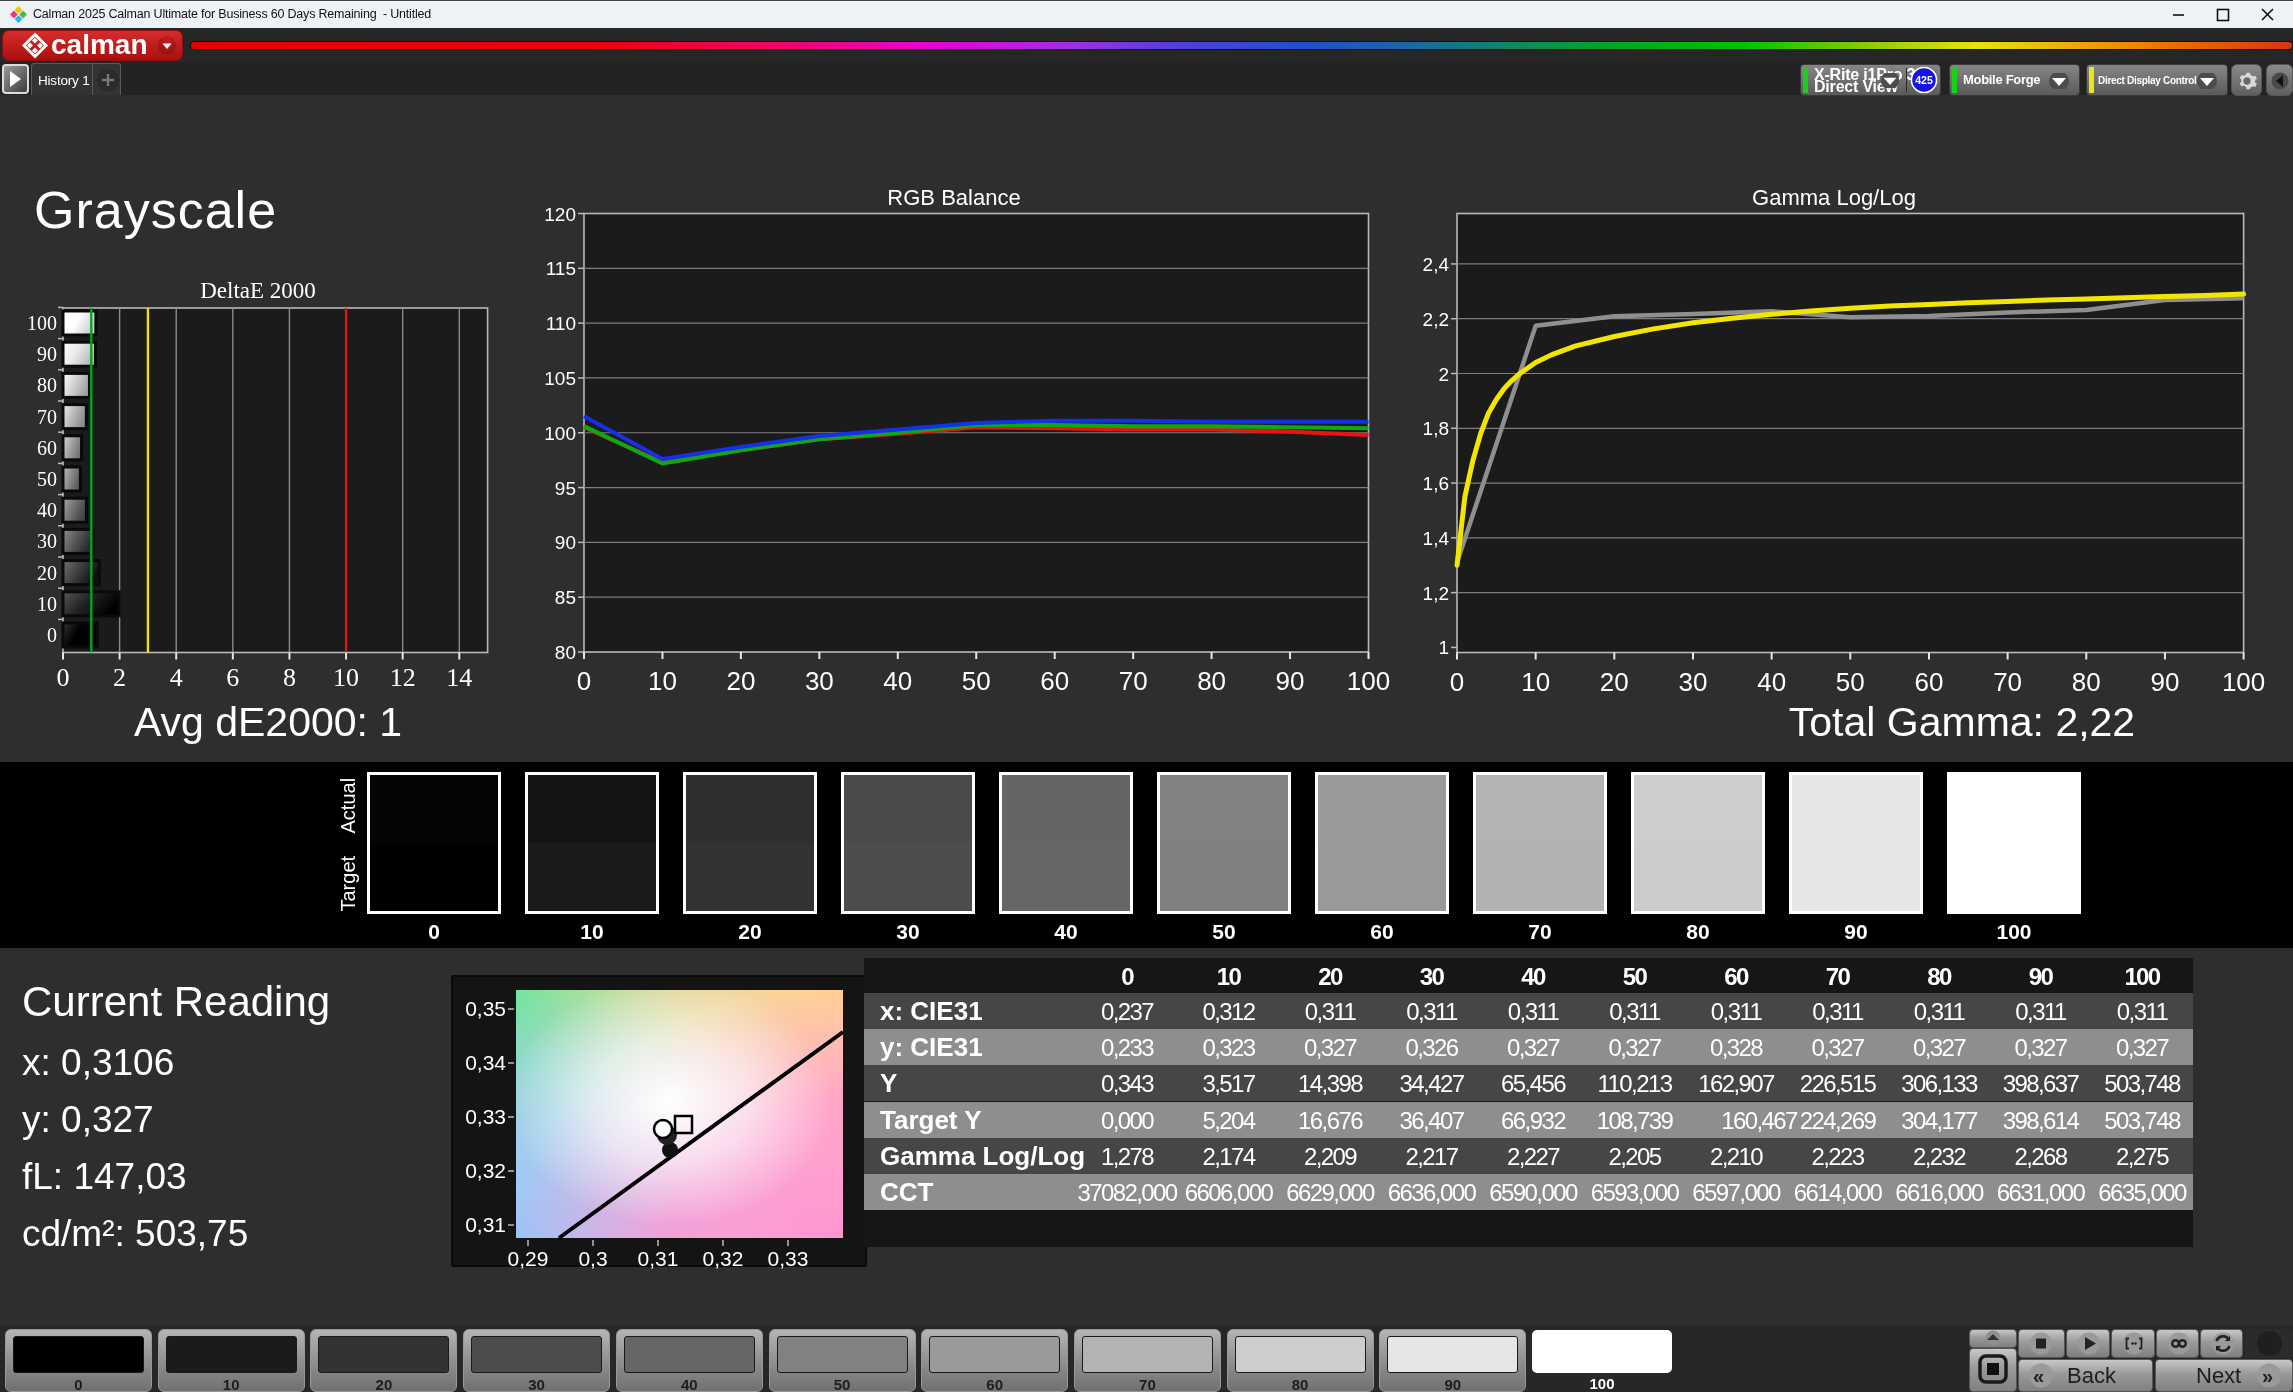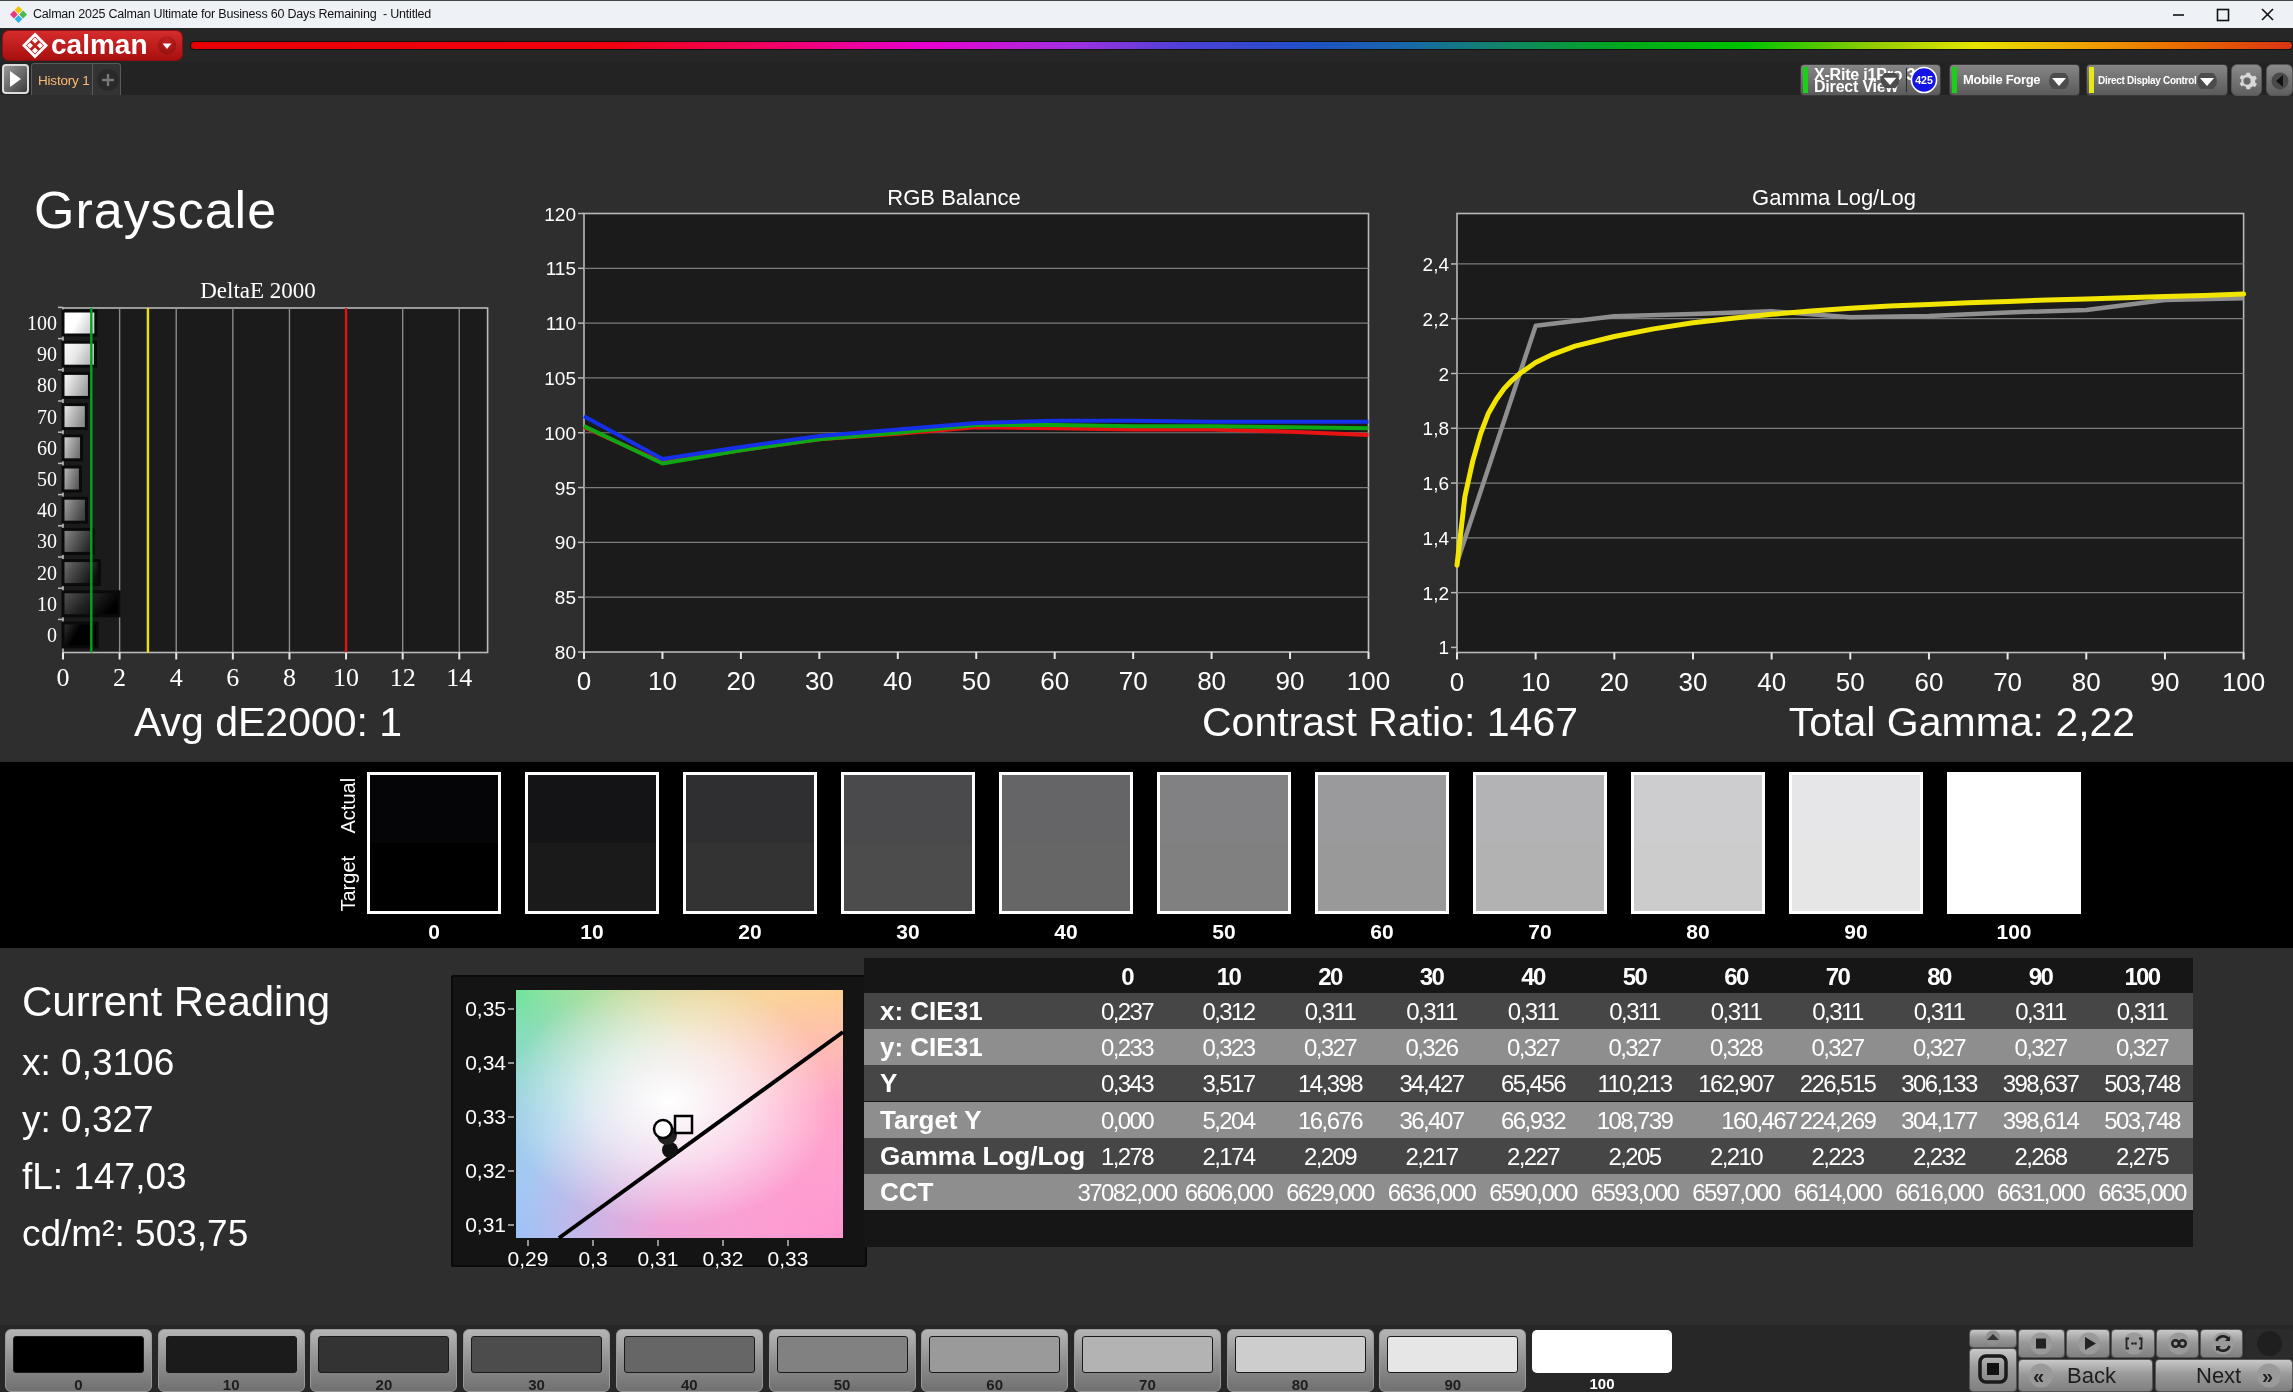--- a/index.html
+++ b/index.html
@@ -17,21 +17,21 @@
   #calmanbtn { left:2px; top:30px; width:181px; height:31px; background:linear-gradient(#d62c2c,#a90f0f);
     border-radius:7px; border:1px solid #8c0f0f; }
   #rainbow { left:190px; top:41px; width:2103px; height:9px; border-radius:4px; border:1px solid #111;
     background:linear-gradient(90deg,#e80000 0%,#f00010 20%,#f0006a 28%,#e800d0 35%,#a030e0 42%,#5040d8 47%,#2050c8 53%,#1868a8 58%,#108860 63%,#00a81e 68%,#00c400 74%,#90cc00 80%,#e8e400 85%,#f0a400 90%,#e86800 95%,#d83414 100%); }
 
   
   #tabrow { left:0; top:62px; width:2293px; height:33px; background:#232323; }
   #playbtn { left:2px; top:64px; width:27px; height:30px; background:linear-gradient(135deg,#9a9a9a,#3c3c3c);
     border:2px solid #dcdcdc; border-radius:4px; }
   #tab { left:31px; top:63px; width:90px; height:32px; background:#333333; border:1px solid #5a5a5a; border-bottom:none; border-radius:3px 3px 0 0; }
-  #tabname { left:6px; top:9px; font-size:13.5px; color:#fdba74; letter-spacing:-0.2px; }
+  #tabname { left:6px; top:9px; font-size:13.5px; color:#ffffff; letter-spacing:-0.2px; }
   #tabplus-sep { left:60px; top:0px; width:1px; height:31px; background:#5a5a5a; }
   .toolbtn { top:64px; height:32px; background:linear-gradient(#868686,#5a5a5a); border-radius:4px; border:1px solid #3a3a3a; }
   .toolstripe { position:absolute; left:2px; top:2px; width:5px; height:26px; }
   .tooltext { position:absolute; left:13px; color:#fff; font-size:15px; font-weight:bold; line-height:15px; }
   .toolarrow { position:absolute; right:8px; top:8px; width:24px; height:16px; }
 
   
   #grayscale-title { left:34px; top:180px; font-size:52px; color:#fff; font-weight:normal; letter-spacing:1px; }
   .avglabel { top:699px; font-size:41px; color:#fff; text-align:center; }
 
@@ -383,21 +383,20 @@
         <text x="587.62" y="505.5" fill="#fff" font-size="26" text-anchor="middle">70</text>
         <line x1="666.28" y1="467.5" x2="666.28" y2="474.5" stroke="#e8e8e8" stroke-width="2"></line>
         <text x="666.28" y="505.5" fill="#fff" font-size="26" text-anchor="middle">80</text>
         <line x1="744.94" y1="467.5" x2="744.94" y2="474.5" stroke="#e8e8e8" stroke-width="2"></line>
         <text x="744.94" y="505.5" fill="#fff" font-size="26" text-anchor="middle">90</text>
         <line x1="823.6" y1="467.5" x2="823.6" y2="474.5" stroke="#e8e8e8" stroke-width="2"></line>
         <text x="823.6" y="505.5" fill="#fff" font-size="26" text-anchor="middle">100</text>
       </svg></div>
 
   <div class="abs avglabel" style="left:68px;width:400px;">Avg dE2000: 1</div>
-  <div class="abs avglabel" style="left:1140px;width:500px;">Contrast Ratio: 1467</div>
   <div class="abs avglabel" style="left:1712px;width:500px;">Total Gamma: 2,22</div>
 
   <div class="abs" id="strip">
     <div class="abs swlabel" style="left:318px;top:30px;width:60px;">Actual</div>
     <div class="abs swlabel" style="left:318px;top:108px;width:60px;">Target</div>
   <div class="swatch" style="left: 367px; background: linear-gradient(rgb(5, 5, 8) 0px, rgb(5, 5, 8) 50%, rgb(0, 0, 0) 50%, rgb(0, 0, 0) 100%);"></div>
       <div class="swnum" style="left: 367px;">0</div>
       <div class="swatch" style="left: 525px; background: linear-gradient(rgb(20, 20, 23) 0px, rgb(20, 20, 23) 50%, rgb(26, 26, 26) 50%, rgb(26, 26, 26) 100%);"></div>
       <div class="swnum" style="left: 525px;">10</div>
       <div class="swatch" style="left: 683px; background: linear-gradient(rgb(47, 47, 50) 0px, rgb(47, 47, 50) 50%, rgb(51, 51, 51) 50%, rgb(51, 51, 51) 100%);"></div>

